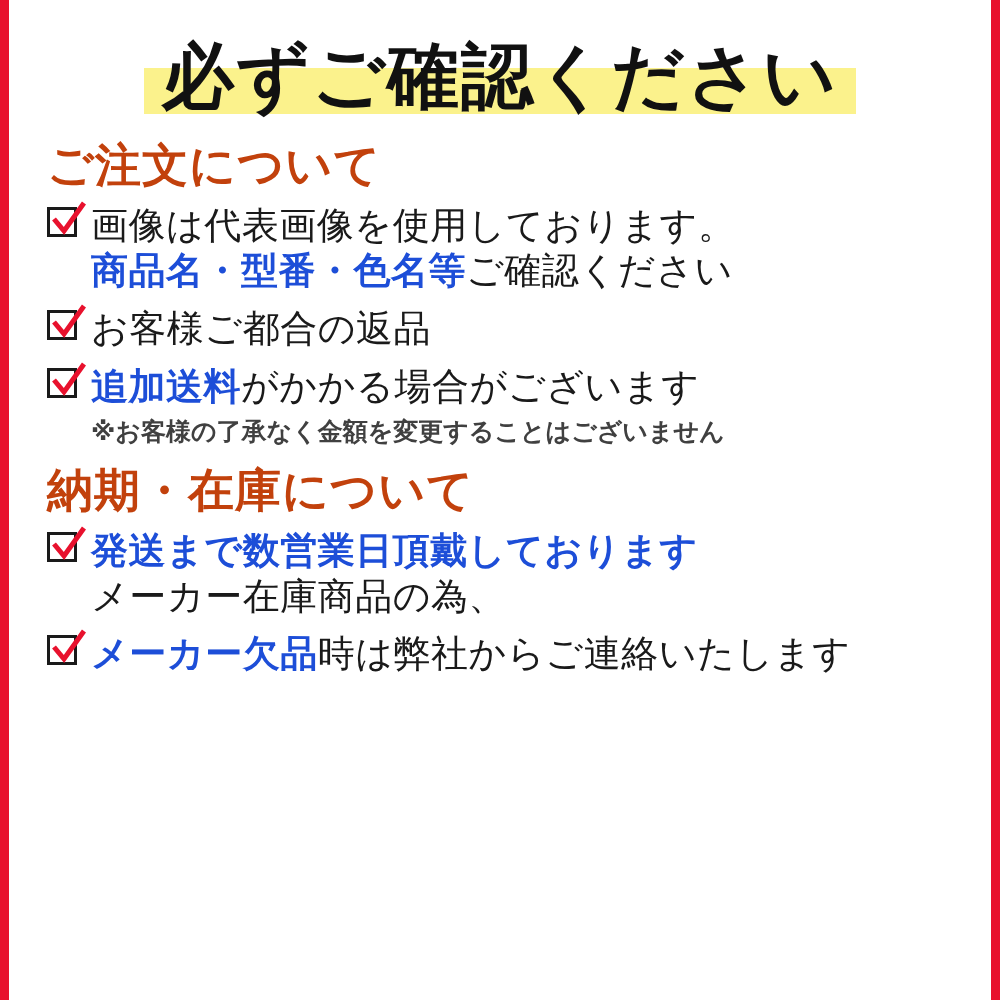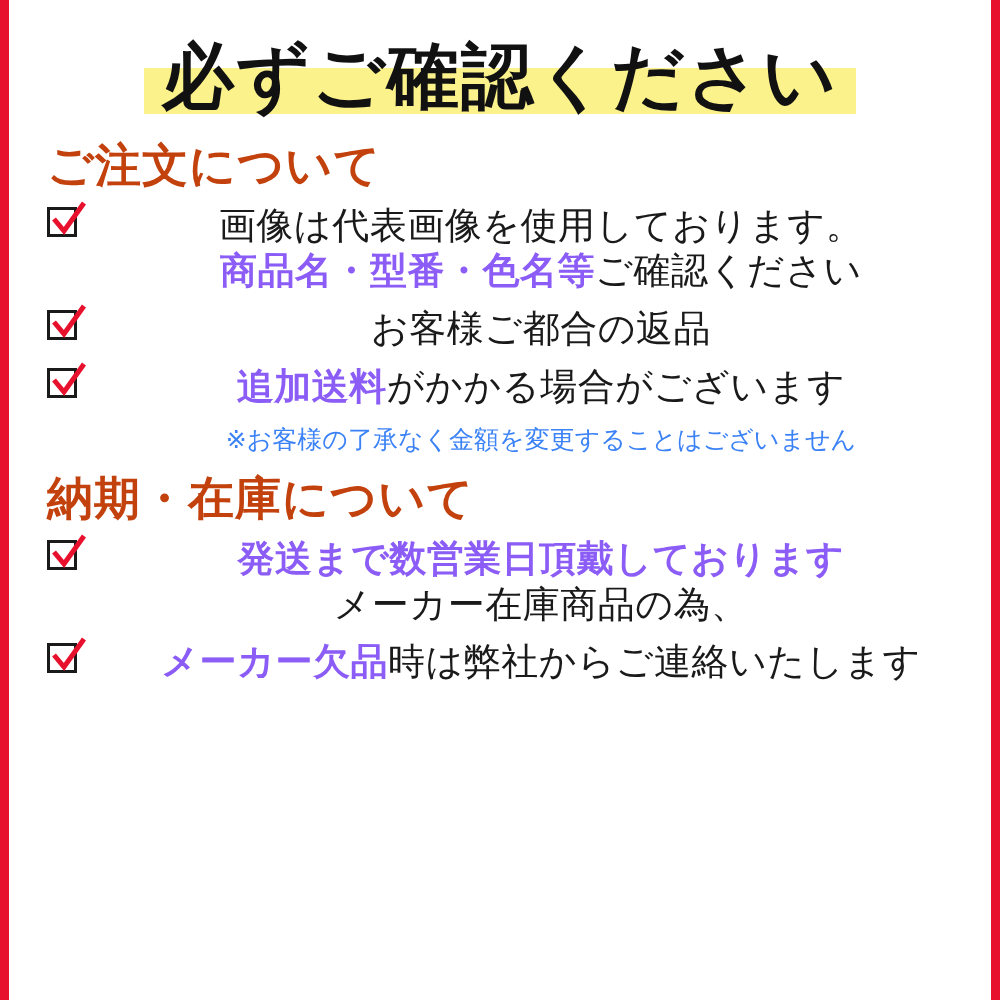--- a/index.html
+++ b/index.html
@@ -107,39 +107,38 @@
   }
   .check svg {
     position: absolute;
     left: 1px;
     top: -6px;
     width: 38px;
     height: 40px;
   }
   .lines {
     flex: 1 1 auto;
-    text-align: center;
   }
   .line {
     font-size: 37px;
     line-height: 1.24;
     color: #1a1a1a;
     letter-spacing: 0.5px;
     white-space: nowrap;
   }
   .line.red, .red {
-    color: #8b5cf6;
+    color: #1d4ed8;
     font-weight: bold;
   }
   .line.small {
     font-size: 25px;
-    color: #3b82f6;
-    font-weight: normal;
+    color: #404040;
+    font-weight: bold;
     letter-spacing: 0px;
-    margin-top: 14px;
+    margin-top: 6px;
   }
 </style>
 </head>
 <body>
 
 <div class="page">
 
   <div class="edge left"></div>
   <div class="edge right"></div>
 

